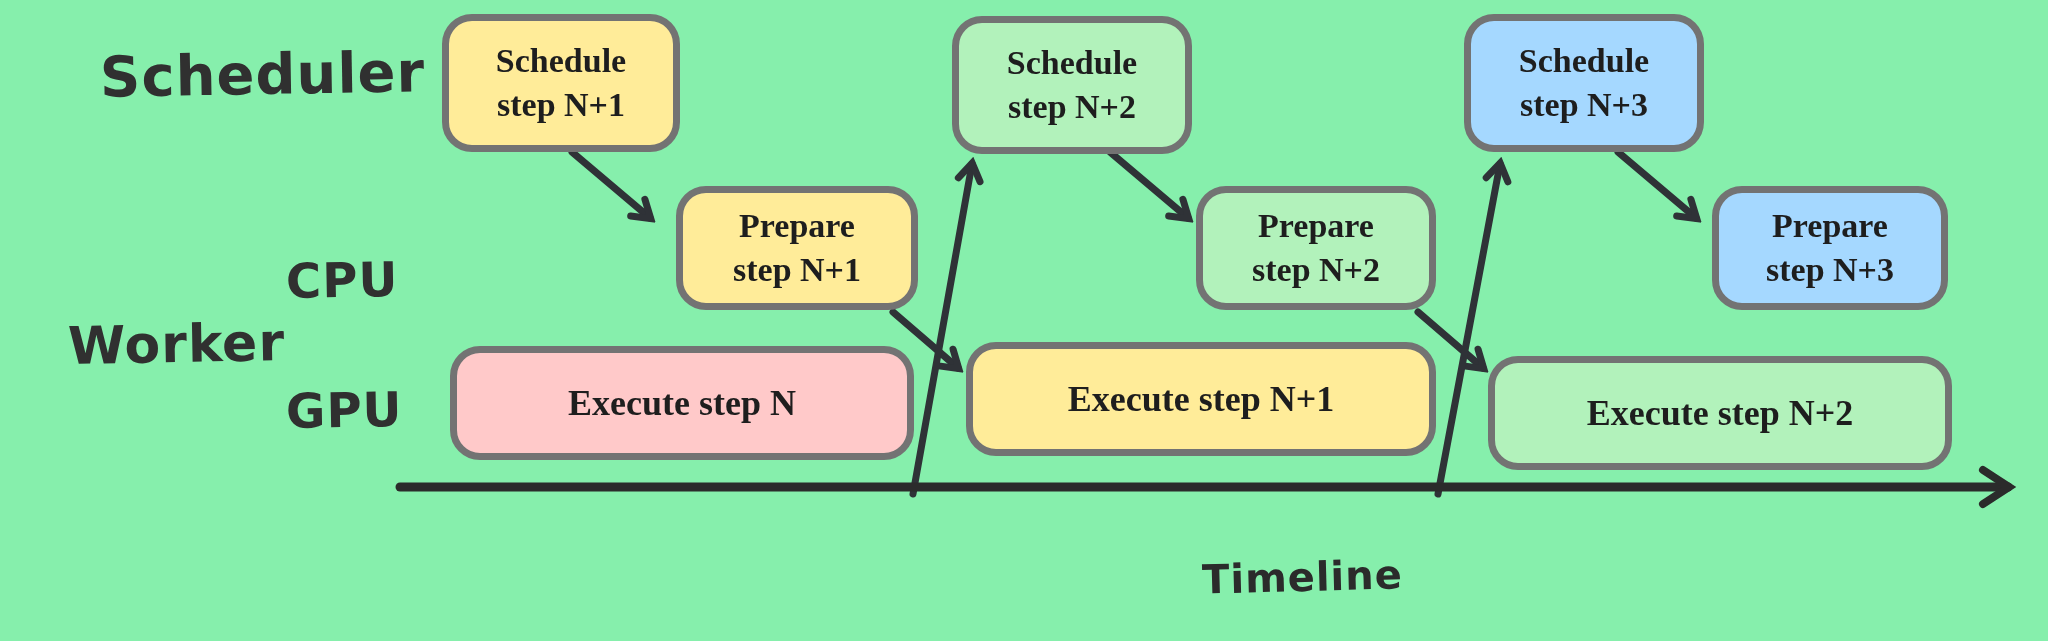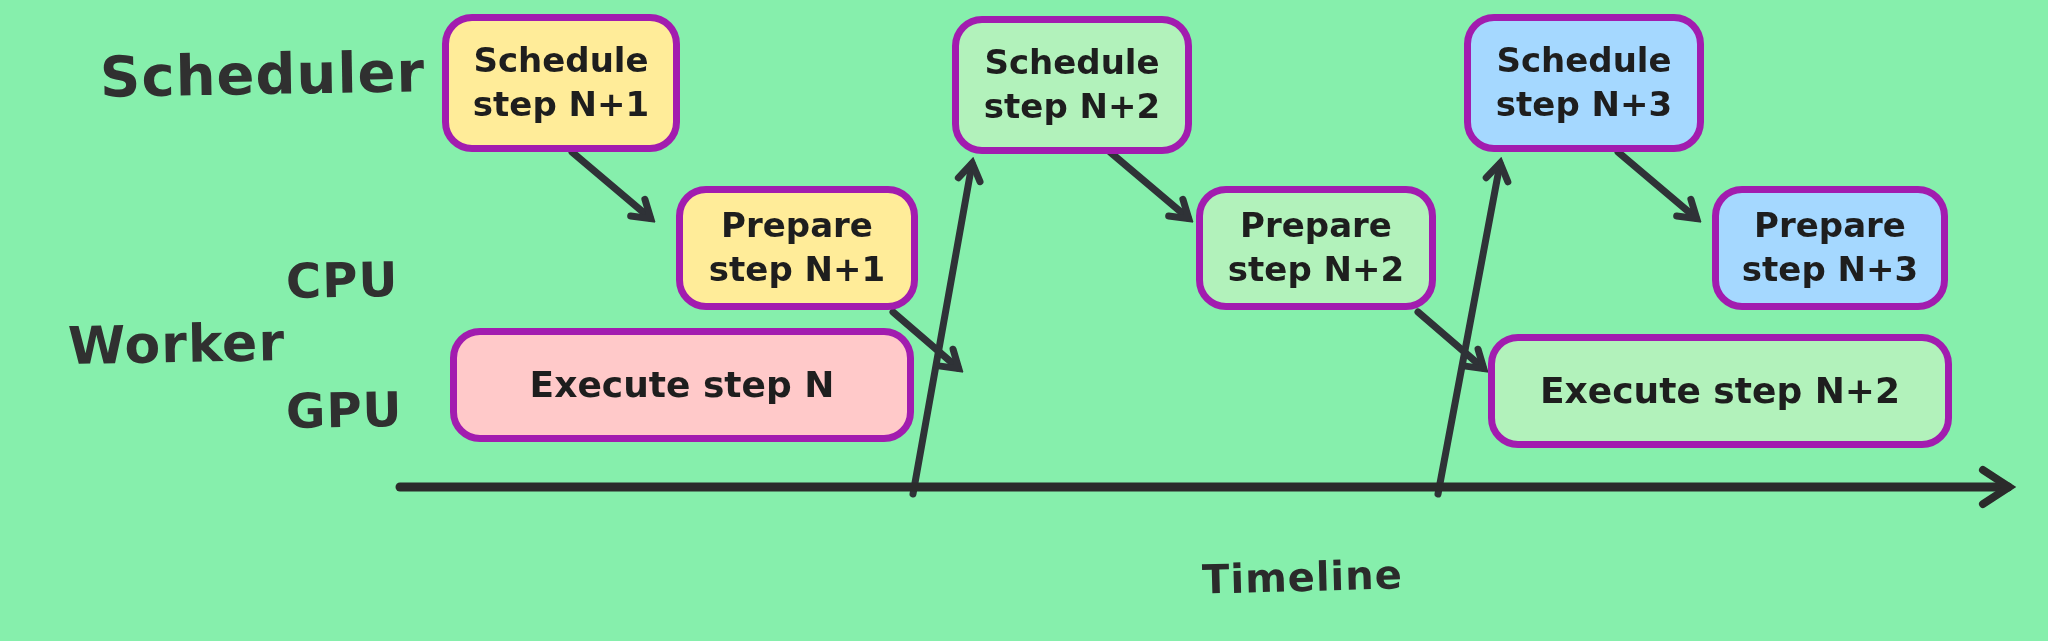--- a/index.html
+++ b/index.html
@@ -20,48 +20,49 @@
     transform:rotate(-1deg);
   }
   #lbl-scheduler{left:100px;top:42px;font-size:56px;}
   #lbl-worker{left:68px;top:314px;font-size:52px;}
   #lbl-cpu{left:286px;top:252px;font-size:48px;}
   #lbl-gpu{left:286px;top:382px;font-size:48px;}
   #lbl-timeline{left:1202px;top:554px;font-size:40px;color:#2b2b2b;transform:rotate(-1.5deg);}
   
   .box{
     position:absolute;
-    border:7px solid #a21caf;
+    border:7px solid #737373;
     border-radius:30px;
     box-sizing:border-box;
     display:flex;
     flex-direction:column;
     align-items:center;
     justify-content:center;
     color:#1e1e1e;
     font-weight:bold;
     text-align:center;
     line-height:1.28;
+    font-family:Liberation Serif, serif;
   }
   .box span{display:block;white-space:nowrap;}
   .c-yellow{background:#ffec99;}
   .c-green{background:#b2f2bb;}
   .c-blue{background:#a5d8ff;}
   .c-pink{background:#ffc9c9;}
   .small{font-size:34px;}
   .wide{font-size:36px;}
   #b-sched1{left:442px;top:14px;width:238px;height:138px;}
   #b-sched2{left:952px;top:16px;width:240px;height:138px;}
   #b-sched3{left:1464px;top:14px;width:240px;height:138px;}
   #b-prep1{left:676px;top:186px;width:242px;height:124px;}
   #b-prep2{left:1196px;top:186px;width:240px;height:124px;}
   #b-prep3{left:1712px;top:186px;width:236px;height:124px;}
-  #b-exec0{left:450px;top:328px;width:464px;height:114px;text-align:right;}
+  #b-exec0{left:450px;top:346px;width:464px;height:114px;text-align:right;}
   #b-exec1{left:966px;top:342px;width:470px;height:114px;}
-  #b-exec2{left:1488px;top:334px;width:464px;height:114px;}
+  #b-exec2{left:1488px;top:356px;width:464px;height:114px;}
   
   #arrows{position:absolute;left:0;top:0;width:2048px;height:641px;}
   .arrow{stroke:#2f3237;stroke-width:7;stroke-linecap:round;fill:none;}
   .axis{stroke:#2b2b2b;stroke-width:9;stroke-linecap:round;fill:none;}
 </style>
 </head>
 <body>
 
 <div id="canvas">
 
@@ -112,17 +113,20 @@
     <span>step N+2</span>
   </div>
   <div class="box c-blue small" id="b-prep3">
     <span>Prepare</span>
     <span>step N+3</span>
   </div>
 
   <div class="box c-pink wide" id="b-exec0">
     <span>Execute step N</span>
   </div>
+  <div class="box c-yellow wide" id="b-exec1">
+    <span>Execute step N+1</span>
+  </div>
   <div class="box c-green wide" id="b-exec2">
     <span>Execute step N+2</span>
   </div>
 
 </div>
 
 </body></html>

